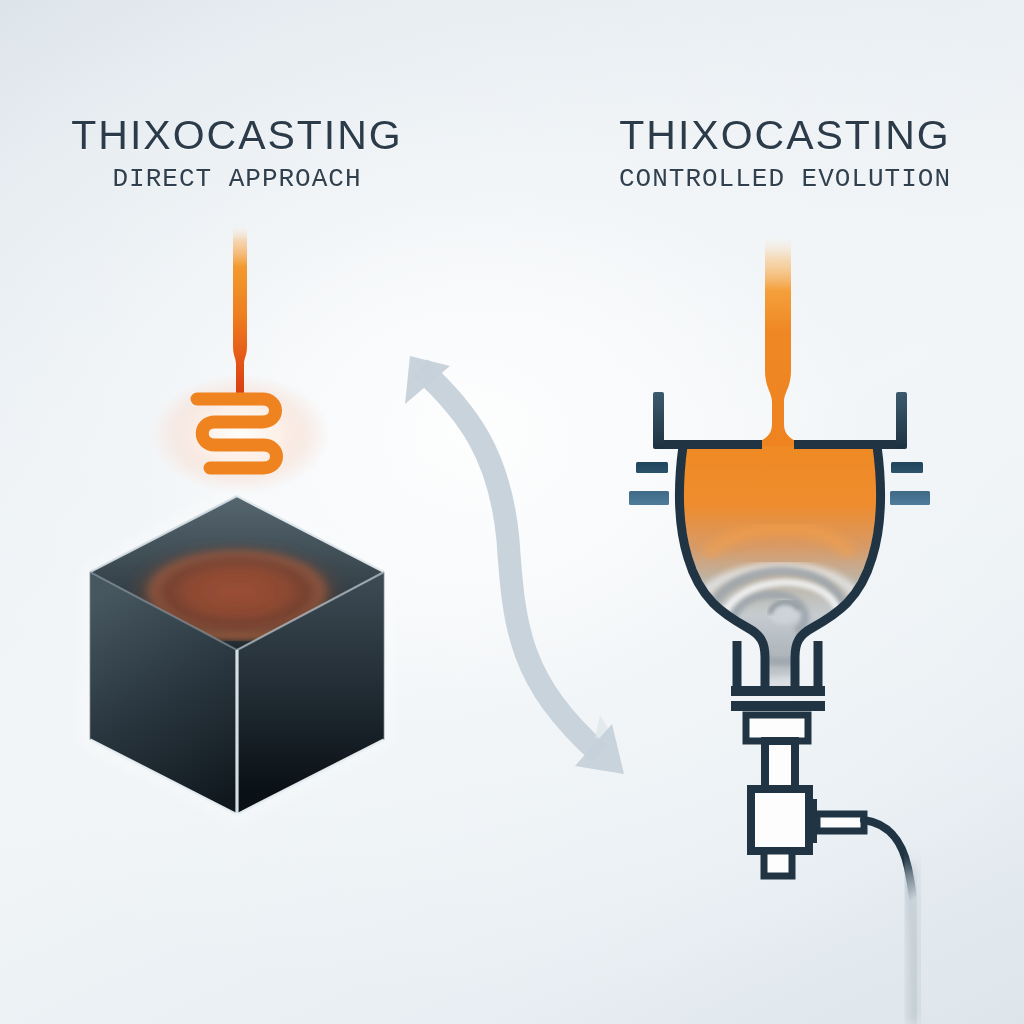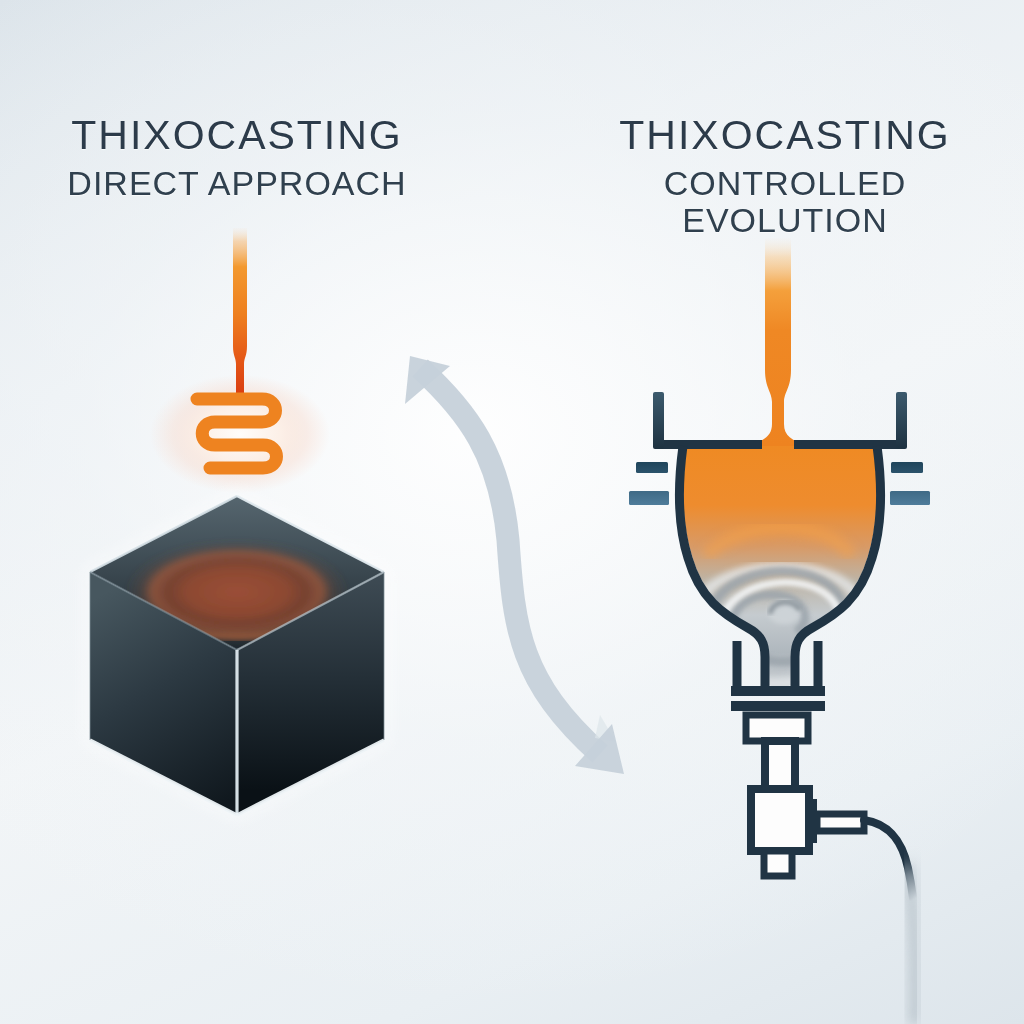--- a/index.html
+++ b/index.html
@@ -13,22 +13,22 @@
   .title-block{position:absolute;width:420px;text-align:center;color:#2c3b4a;}
   .title-block.left{left:27px;top:0;}
   .title-block.right{left:575px;top:0;}
   .proc-title{
     margin:0;position:absolute;left:0;right:0;top:114px;
     font-size:41px;font-weight:300;letter-spacing:2px;line-height:1.05;
     text-shadow:0 1px 1px rgba(255,255,255,.75);
   }
   .proc-subtitle{
     margin:0;position:absolute;left:0;right:0;top:165px;
-    font-size:34px;font-weight:300;letter-spacing:1px;line-height:1.1;
-    color:#30404e;text-shadow:0 1px 1px rgba(255,255,255,.7);
+    font-size:26px;font-weight:300;letter-spacing:1px;line-height:1.1;
+    color:#30404e;text-shadow:0 1px 1px rgba(255,255,255,.7);font-family:Liberation Mono, monospace;
   }
   svg.art{position:absolute;left:0;top:0;width:1024px;height:1024px;display:block;}
 </style>
 </head>
 <body>
 
 <div class="canvas">
 
   <div class="title-block left">
     <h1 class="proc-title">THIXOCASTING</h1>

